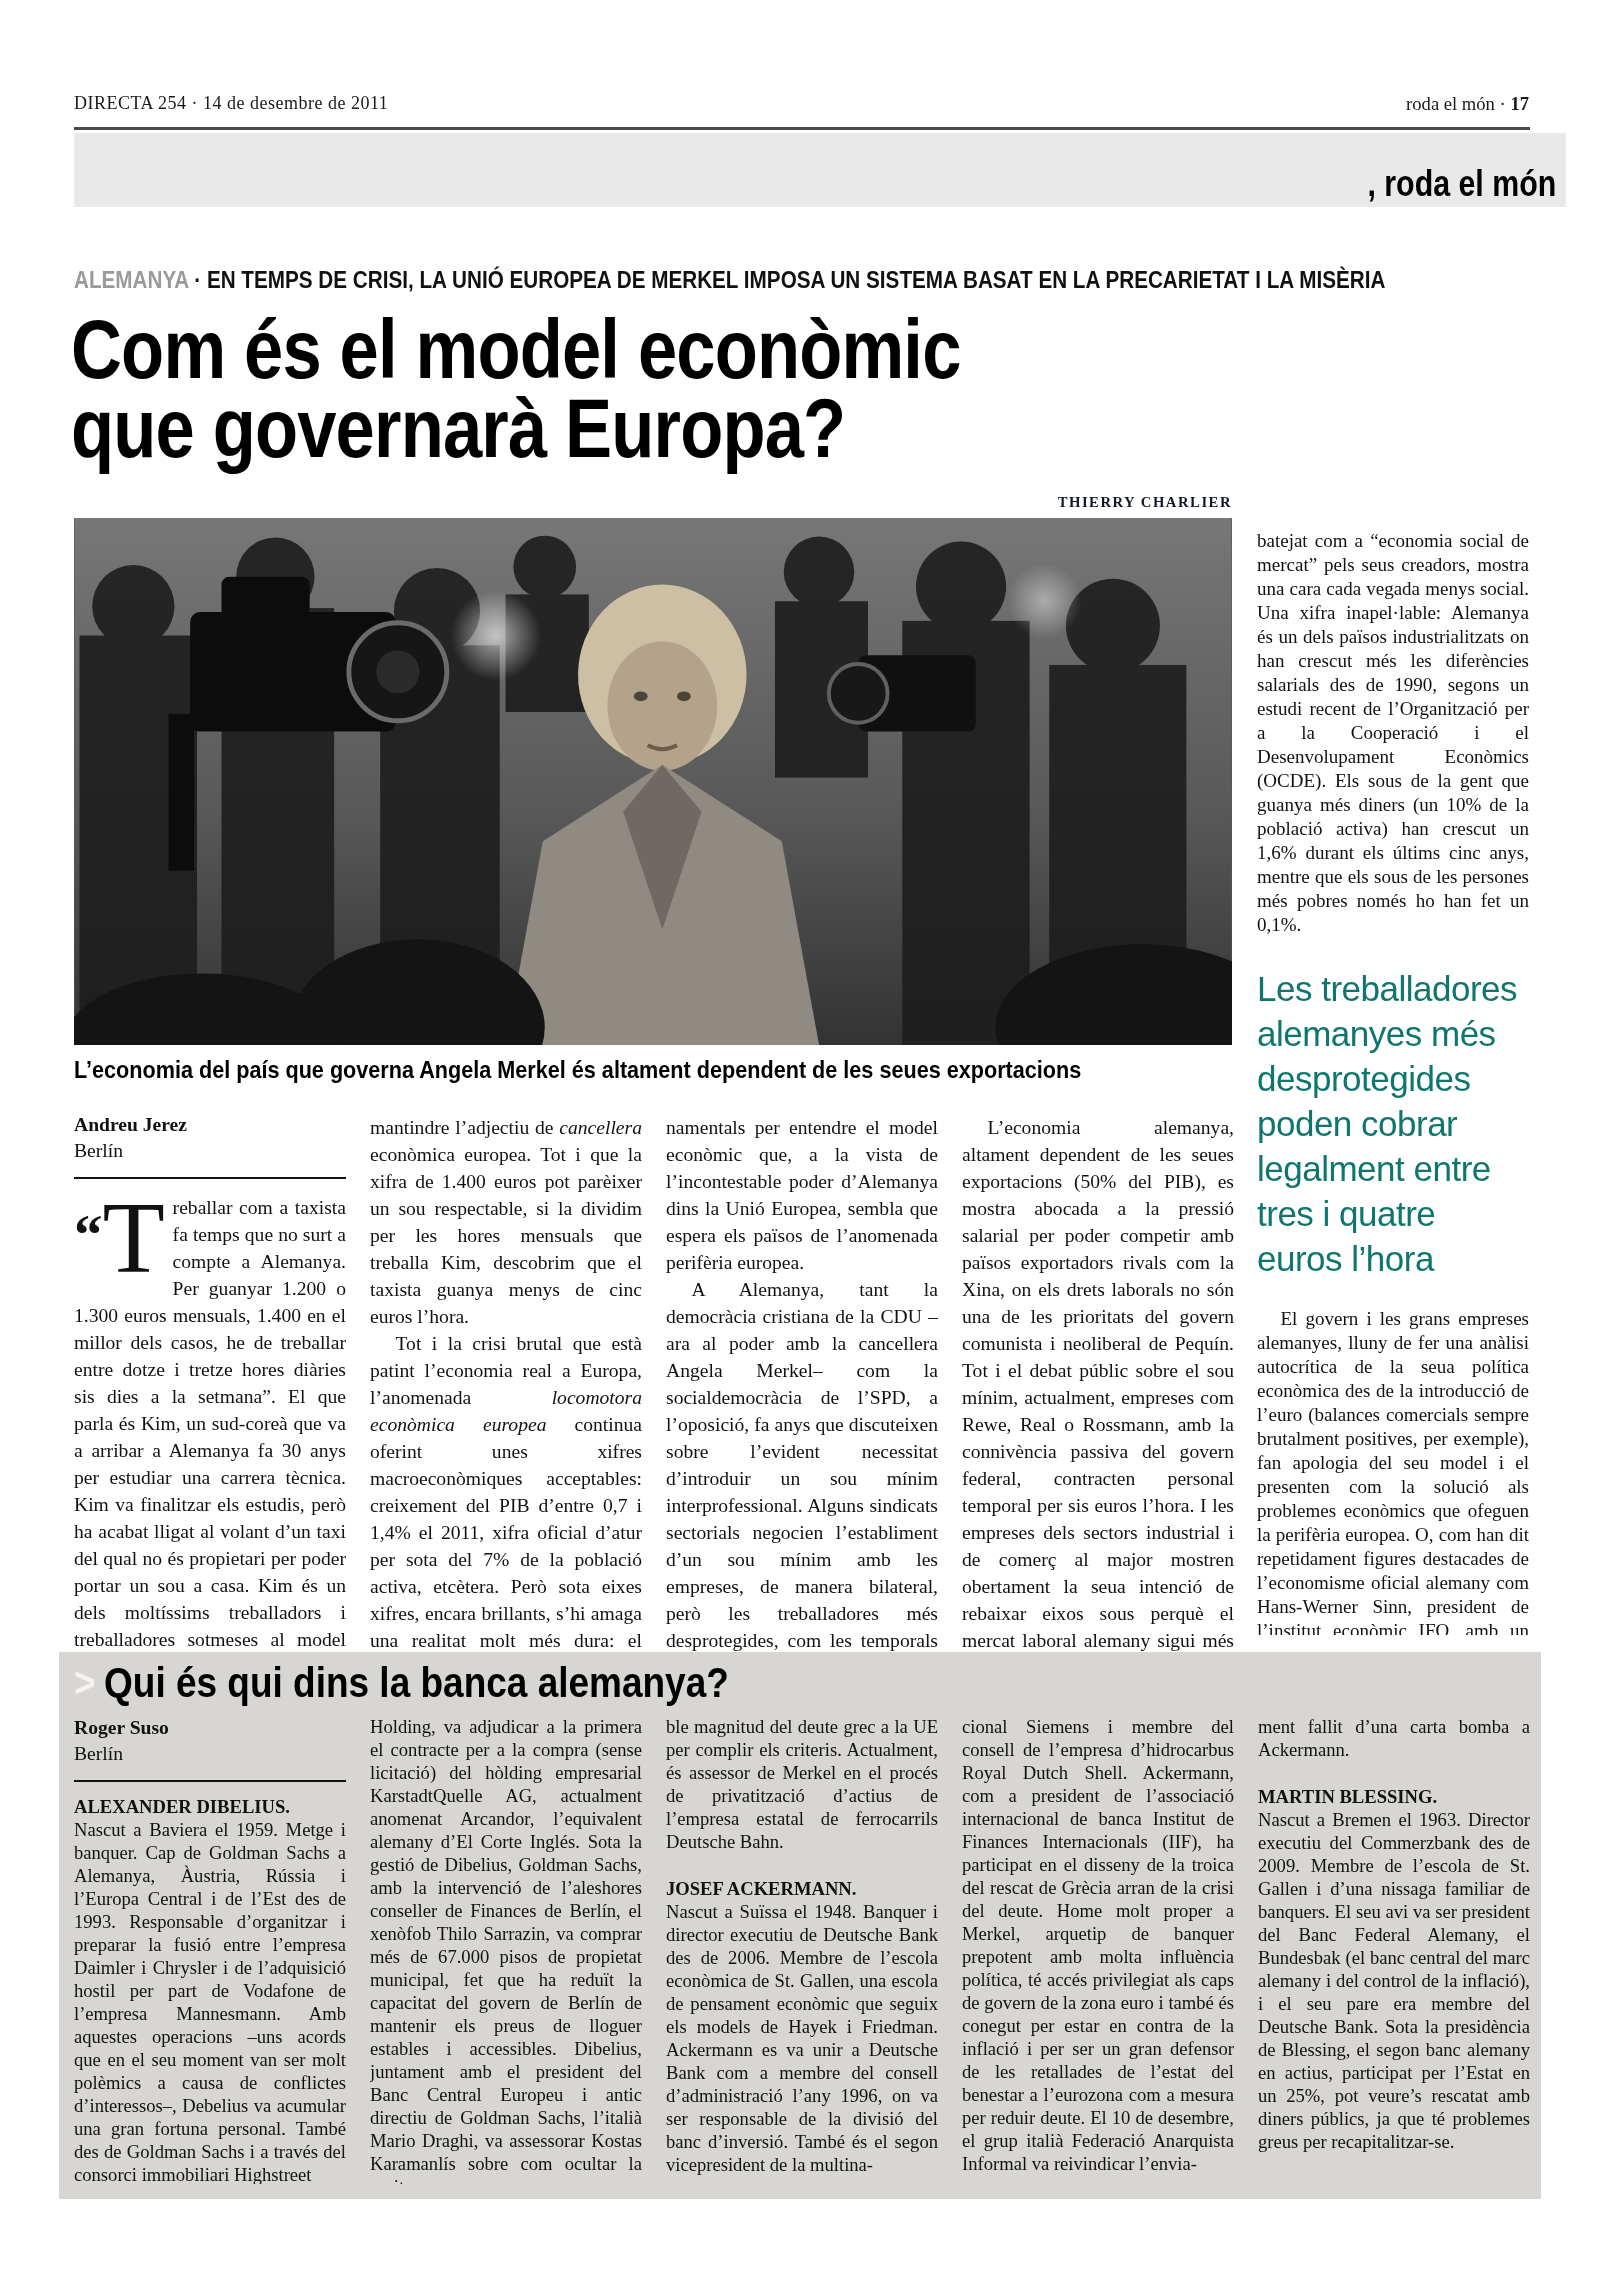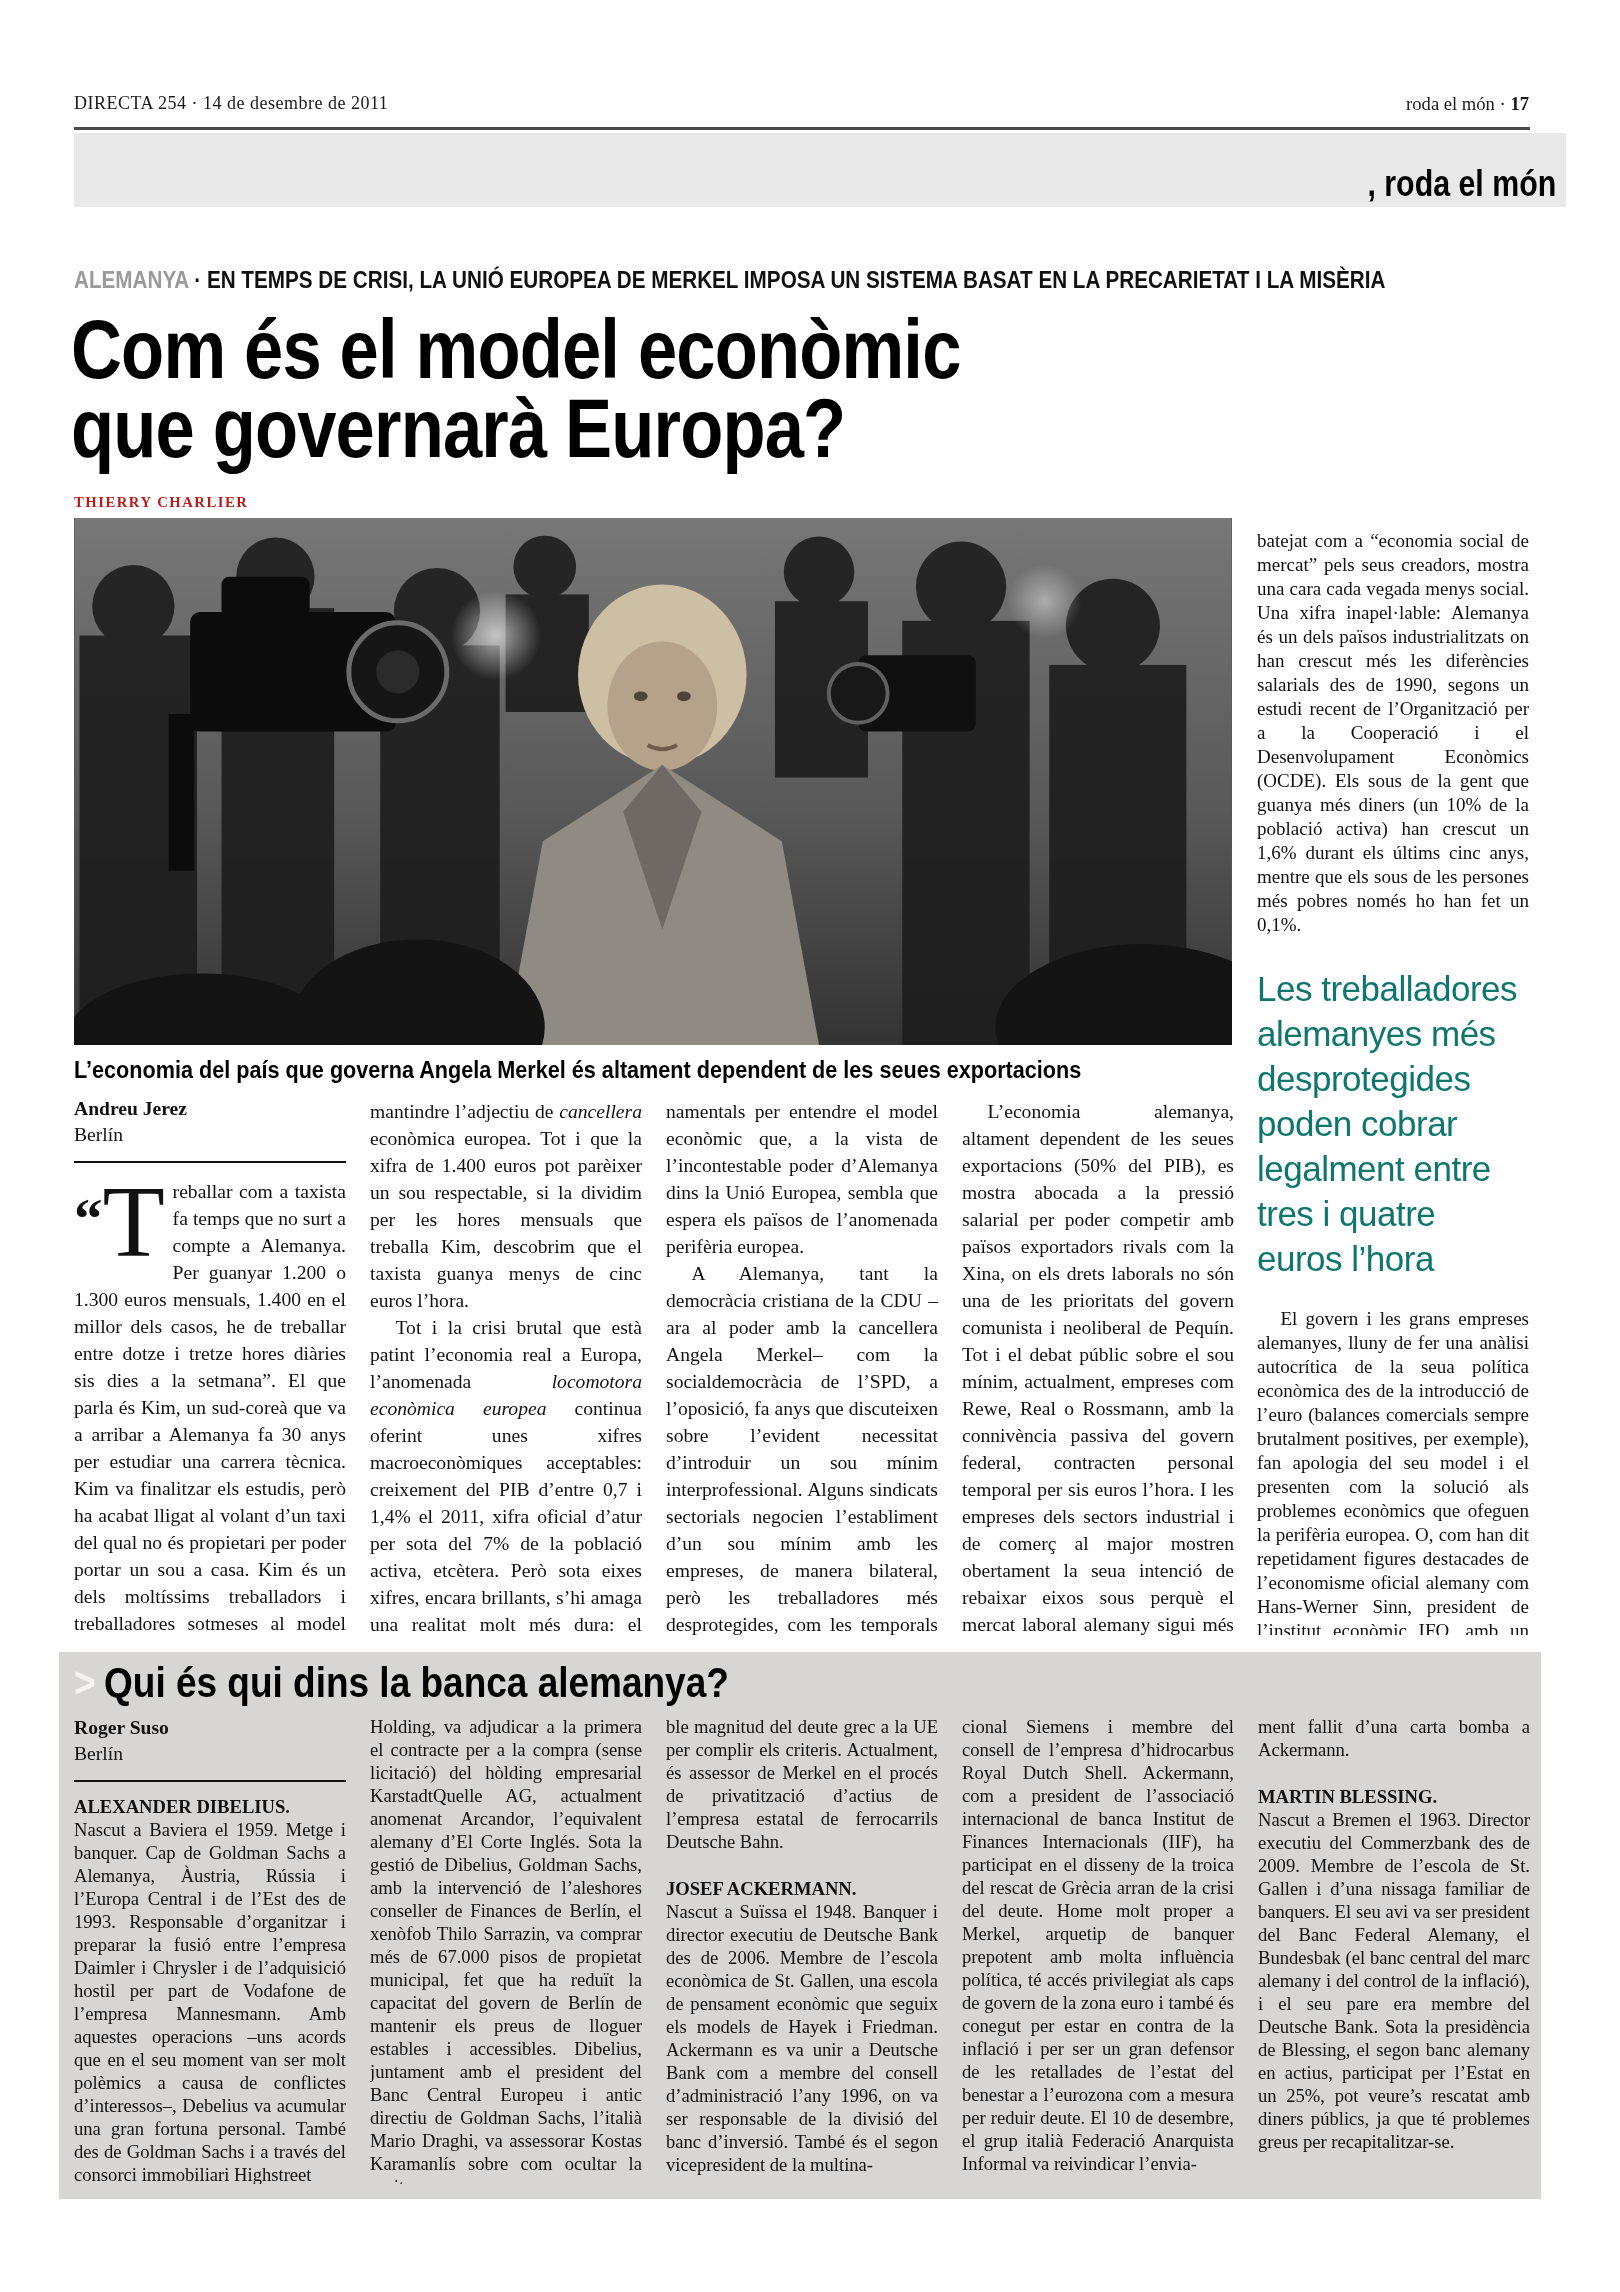--- a/index.html
+++ b/index.html
@@ -21,33 +21,33 @@
     transform:scaleX(.82);transform-origin:right bottom;white-space:nowrap;color:#000;
   }
 
   
   .kicker{left:74px;top:267px;width:1470px;font-family:"Liberation Sans", sans-serif;
     font-weight:bold;font-size:23.5px;transform:scaleX(.88);transform-origin:left top;white-space:nowrap;}
   .kicker .tag{color:#9a9a9a;}
   .headline{left:71px;top:310px;font-family:"Liberation Sans", sans-serif;font-weight:bold;
     font-size:84px;line-height:79px;letter-spacing:-1px;transform:scaleX(.84);transform-origin:left top;white-space:nowrap;color:#000;}
 
-  .photo-credit{left:74px;top:494px;width:1158px;text-align:left;font-size:14.7px;font-weight:bold;
-    letter-spacing:1.5px;color:#b91c1c;}
+  .photo-credit{left:74px;top:494px;width:1158px;text-align:right;font-size:14.7px;font-weight:bold;
+    letter-spacing:1.5px;color:#0f172a;}
   .photo{left:74px;top:518px;width:1158px;height:527px;overflow:hidden;background:#555;}
   .caption{left:74px;top:1057px;width:1294px;font-family:"Liberation Sans", sans-serif;font-weight:bold;
     font-size:23.5px;transform:scaleX(.92);transform-origin:left top;white-space:nowrap;color:#000;}
 
   
   .byline-name{font-size:19.6px;font-weight:bold;line-height:25.5px;}
   .byline-place{font-size:19.6px;line-height:25.5px;}
   .byline-rule{width:100%;height:2px;background:#111;margin-top:13.7px;}
 
   
-  .bodycol{font-size:19.6px;line-height:27px;text-align:justify;overflow:hidden;}
+  .bodycol{font-size:19.6px;line-height:27px;text-align:justify;overflow:hidden;margin-top:16px;}
   .bodycol p{margin:0;}
   .bodycol p.indent{text-indent:25.5px;}
   .c1{left:74px;top:1096px;width:272px;height:537px;}
   .c1 .text{margin-top:15.7px;}
   .c2{left:370px;top:1098px;width:272px;height:537px;}
   .c3{left:666px;top:1098px;width:272px;height:537px;}
   .c4{left:962px;top:1098px;width:272px;height:537px;}
   em{font-style:italic;}
 
   

